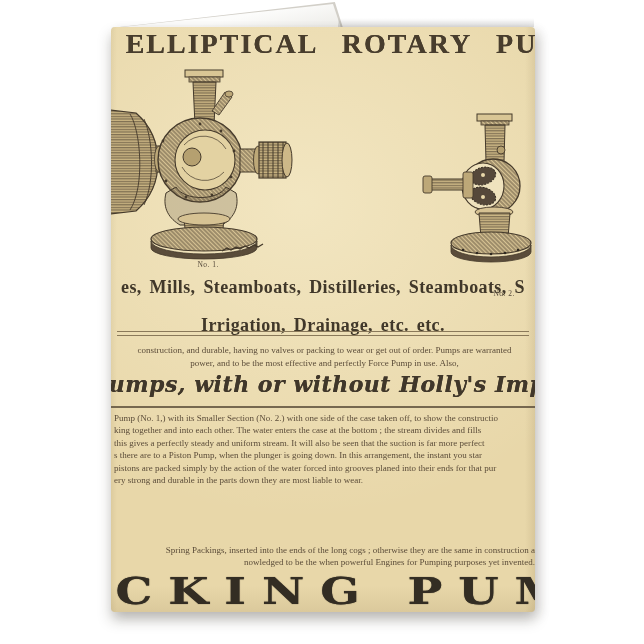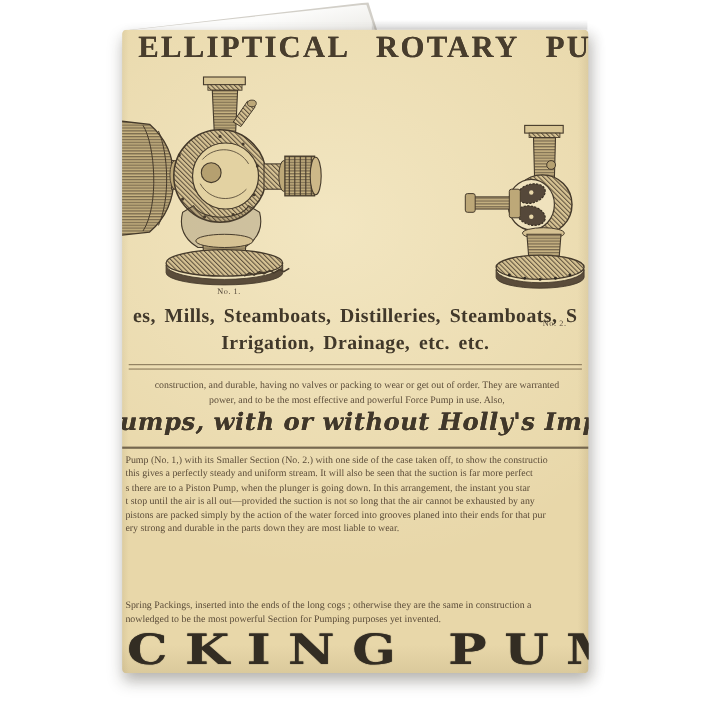--- a/index.html
+++ b/index.html
@@ -41,21 +41,21 @@
     white-space:nowrap;
     font-family:"Liberation Serif",serif;font-weight:bold;
     font-size:28px;line-height:34px;letter-spacing:2px;word-spacing:16px;
     color:#483d2d;text-shadow:0 0 0.6px #483d2d;
   }
   .uses-1{
     top:250px;left:50%;transform:translateX(-50%);white-space:nowrap;
     font-weight:bold;font-size:18px;letter-spacing:0.4px;word-spacing:3px;color:#41382a;
   }
   .uses-2{
-    top:274px;left:0;width:100%;text-align:center;white-space:nowrap;
+    top:288px;left:0;width:100%;text-align:center;white-space:nowrap;
     font-weight:bold;font-size:18px;letter-spacing:0.4px;word-spacing:3px;color:#41382a;
   }
   .rule-double{
     top:304px;left:6px;width:412px;height:3px;
     border-top:1px solid #8a795a;border-bottom:1px solid #8a795a;
   }
   .intro{
     top:317px;left:3px;width:421px;
     font-size:9px;line-height:13px;color:#5b4c39;white-space:nowrap;overflow:hidden;
   }
@@ -68,21 +68,21 @@
   .rule-single{
     top:379px;left:0;width:424px;height:2px;background:#62543e;opacity:0.85;
   }
   .desc{
     top:385px;left:3px;width:421px;
     font-size:9px;line-height:12.4px;color:#5b4c39;white-space:nowrap;overflow:hidden;
   }
   .desc div{position:static;display:block;}
   .closing{
     top:517px;left:3px;width:421px;
-    font-size:9px;line-height:12.4px;color:#5b4c39;white-space:nowrap;overflow:hidden;
+    font-size:9px;line-height:12.4px;color:#5b4c39;white-space:nowrap;overflow:hidden;text-align:right;
   }
   .closing div{position:static;display:block;}
   .footer-head{
     top:541px;left:50%;transform:translateX(-50%) scaleX(1.22);transform-origin:center;
     white-space:nowrap;
     font-family:"DejaVu Serif",serif;font-weight:bold;
     font-size:38px;letter-spacing:13px;color:#332d23;text-shadow:0 0 0.8px #332d23;
   }
   .figcap{
     font-size:7.5px;color:#54483a;letter-spacing:0.5px;text-align:right;width:48px;
@@ -213,36 +213,36 @@
 
   <div class="figcap cap1">No. 1.</div>
   <div class="figcap cap2">No. 2.</div>
 
   <div class="uses-1">es, Mills, Steamboats, Distilleries, Steamboats, S</div>
   <div class="uses-2">Irrigation, Drainage, etc. etc.</div>
 
   <div class="rule-double"></div>
 
   <div class="intro">
-    <div class="c">construction, and durable, having no valves or packing to wear or get out of order.   They are warranted</div>
-    <div class="c">power, and to be the most effective and powerful Force Pump in use.   Also,</div>
+    <div class="c">construction, and durable, having no valves or packing to wear or get out of order.   Pumps are warranted</div>
+    <div class="c">power, and to be the most effective and perfectly Force Pump in use.   Also,</div>
   </div>
 
   <div class="script-head">Steam Pumps, with or without Holly's Improved C</div>
 
   <div class="rule-single"></div>
 
   <div class="desc">
     <div>Pump (No. 1,) with its Smaller Section (No. 2.) with one side of the case taken off, to show the constructio</div>
+    <div>king together and into each other.  The water enters the case at the bottom ; the stream divides and fills</div>
     <div>this gives a perfectly steady and uniform stream.  It will also be seen that the suction is far more perfect</div>
     <div>s there are to a Piston Pump, when the plunger is going down.  In this arrangement, the instant you star</div>
-    <div>t stop until the air is all out—provided the suction is not so long that the air cannot be exhausted by any</div>
     <div>pistons are packed simply by the action of the water forced into grooves planed into their ends for that pur</div>
     <div>ery strong and durable in the parts down they are most liable to wear.</div>
   </div>
 
   <div class="closing">
     <div>Spring Packings, inserted into the ends of the long cogs ; otherwise they are the same in construction a</div>
-    <div>nowledged to be the most powerful Section for Pumping purposes yet invented.</div>
+    <div>nowledged to be the when powerful Engines for Pumping purposes yet invented.</div>
   </div>
 
   <div class="footer-head">ECKING PUM</div>
 </div>
 
 </body></html>

